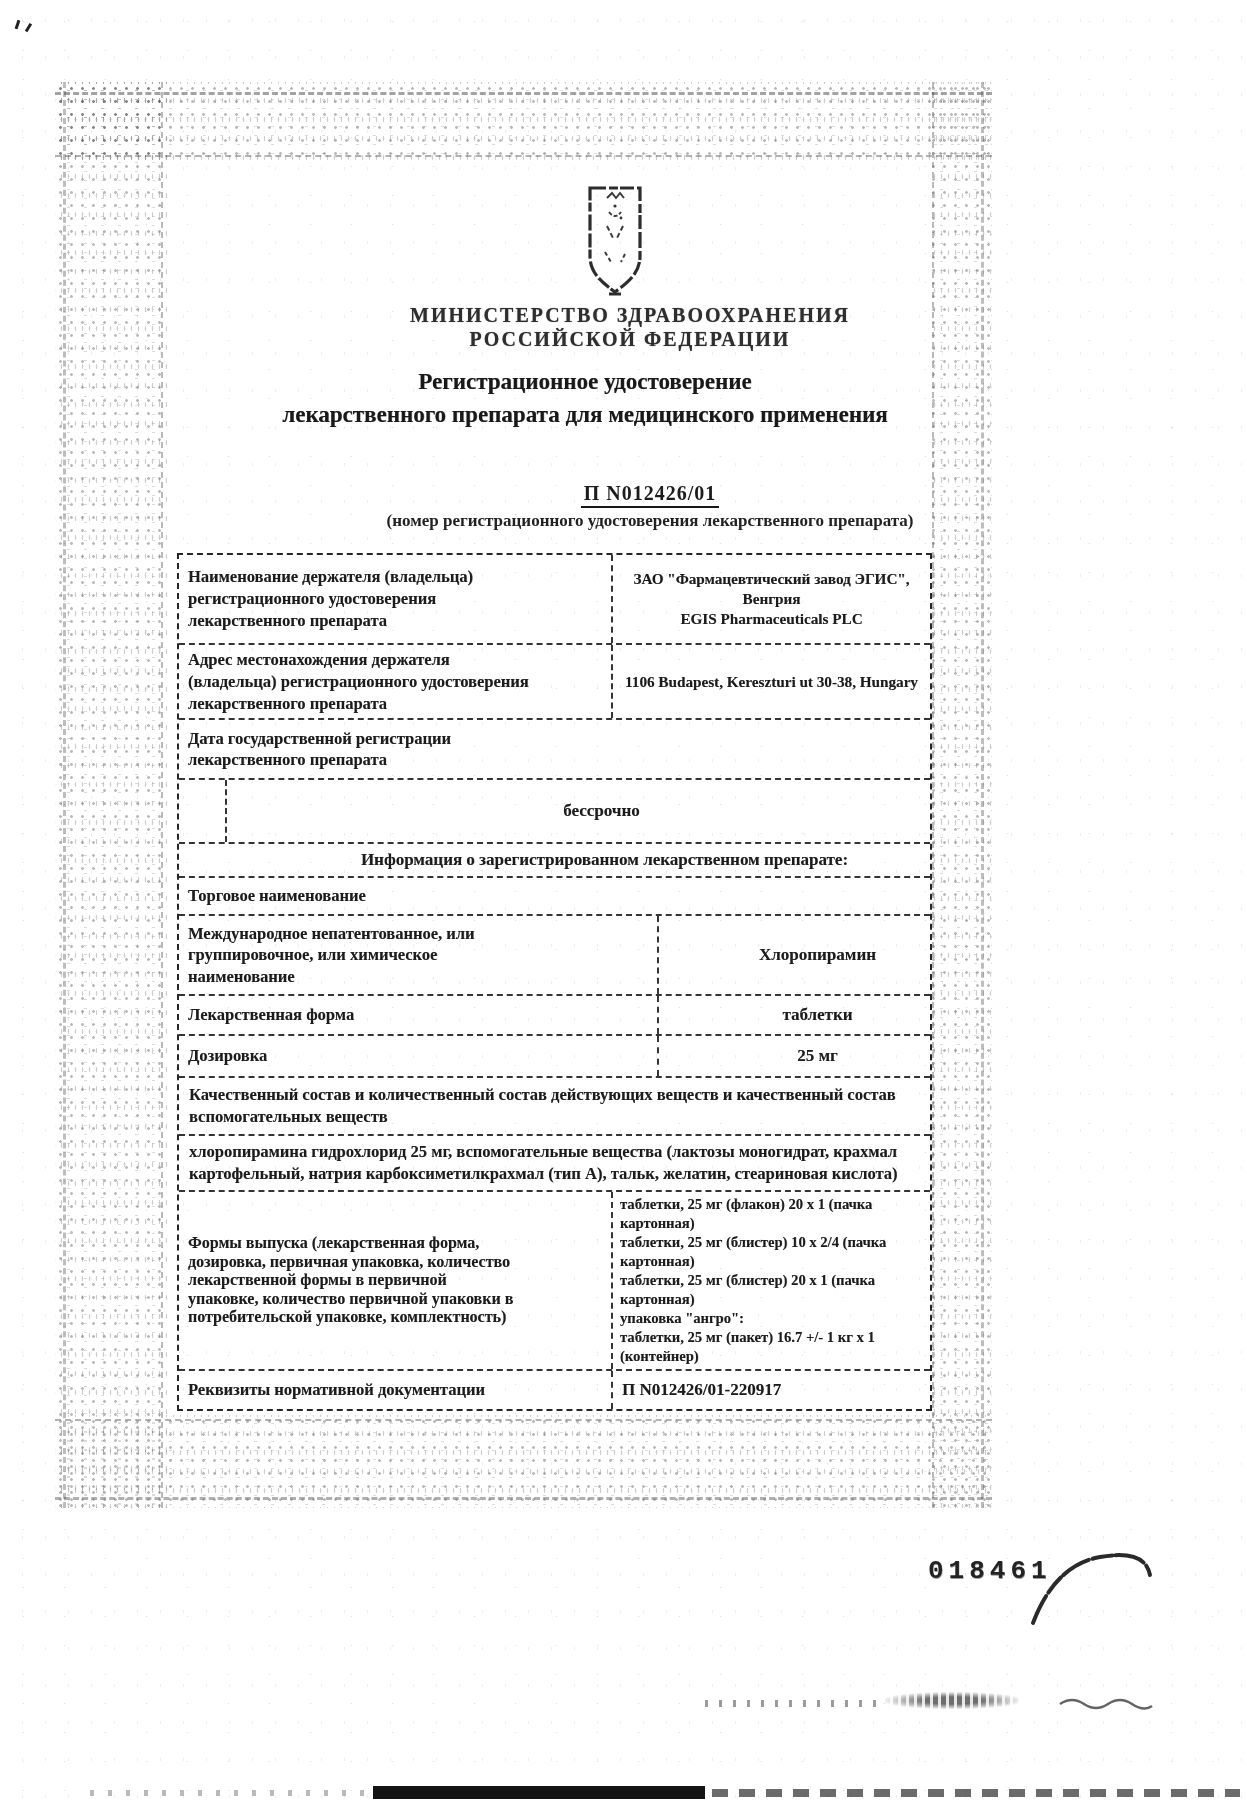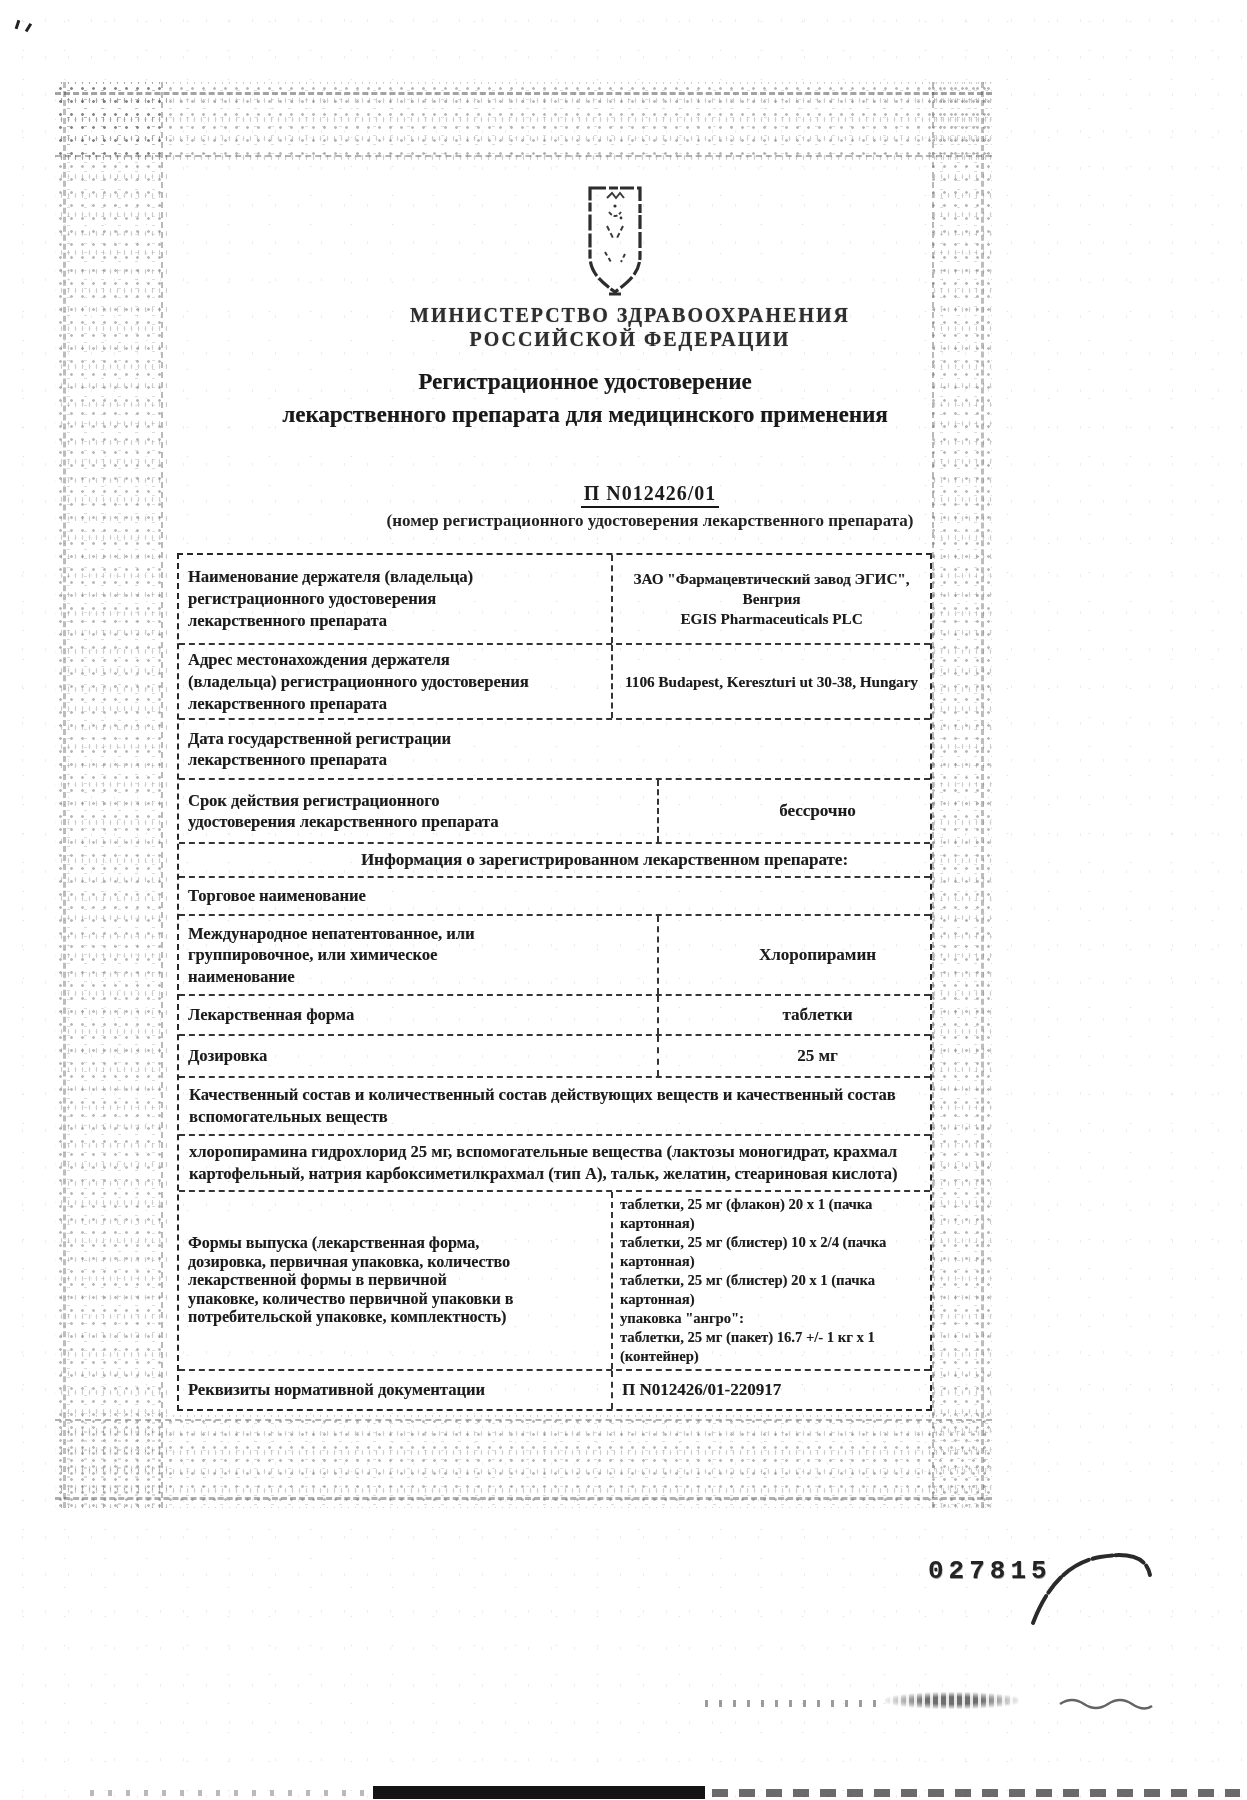--- a/index.html
+++ b/index.html
@@ -188,22 +188,20 @@
 лекарственного препарата</div>
         <div class="tcell value small-val">1106 Budapest, Kereszturi ut 30-38, Hungary</div>
       </div>
 
       <div class="trow" style="min-height:58px">
         <div class="tcell label">Дата государственной регистрации
 лекарственного препарата</div>
       </div>
 
       <div class="trow" style="min-height:62px">
-        <div class="tcell label">Срок действия регистрационного
-удостоверения лекарственного препарата</div>
         <div class="tcell value shift">бессрочно</div>
       </div>
 
 
       <div class="trow" style="min-height:32px">
         <div class="tcell fullcell section">Информация о зарегистрированном лекарственном препарате:</div>
       </div>
 
       <div class="trow" style="min-height:36px">
         <div class="tcell label">Торговое наименование</div>
@@ -249,21 +247,21 @@
 таблетки, 25 мг (пакет) 16.7 +/- 1 кг х 1 (контейнер)</div>
       </div>
 
       <div class="trow" style="min-height:38px">
         <div class="tcell label">Реквизиты нормативной документации</div>
         <div class="tcell value left">П N012426/01-220917</div>
       </div>
 
     </div>
 
-    <div class="serial">027815</div>
+    <div class="serial">018461</div>
 
     <div class="squiggle">
       <svg width="130" height="85" viewBox="0 0 130 85">
         <path d="M8,78 Q30,20 75,12 T125,30" fill="none" stroke="#2a2a2a" stroke-width="4" stroke-linecap="round" stroke-dasharray="30 4 20 3"></path>
       </svg>
     </div>
 
     <div class="smudge-dots"></div>
     <div class="smudge-text"></div>
     <div class="smudge-wave">

